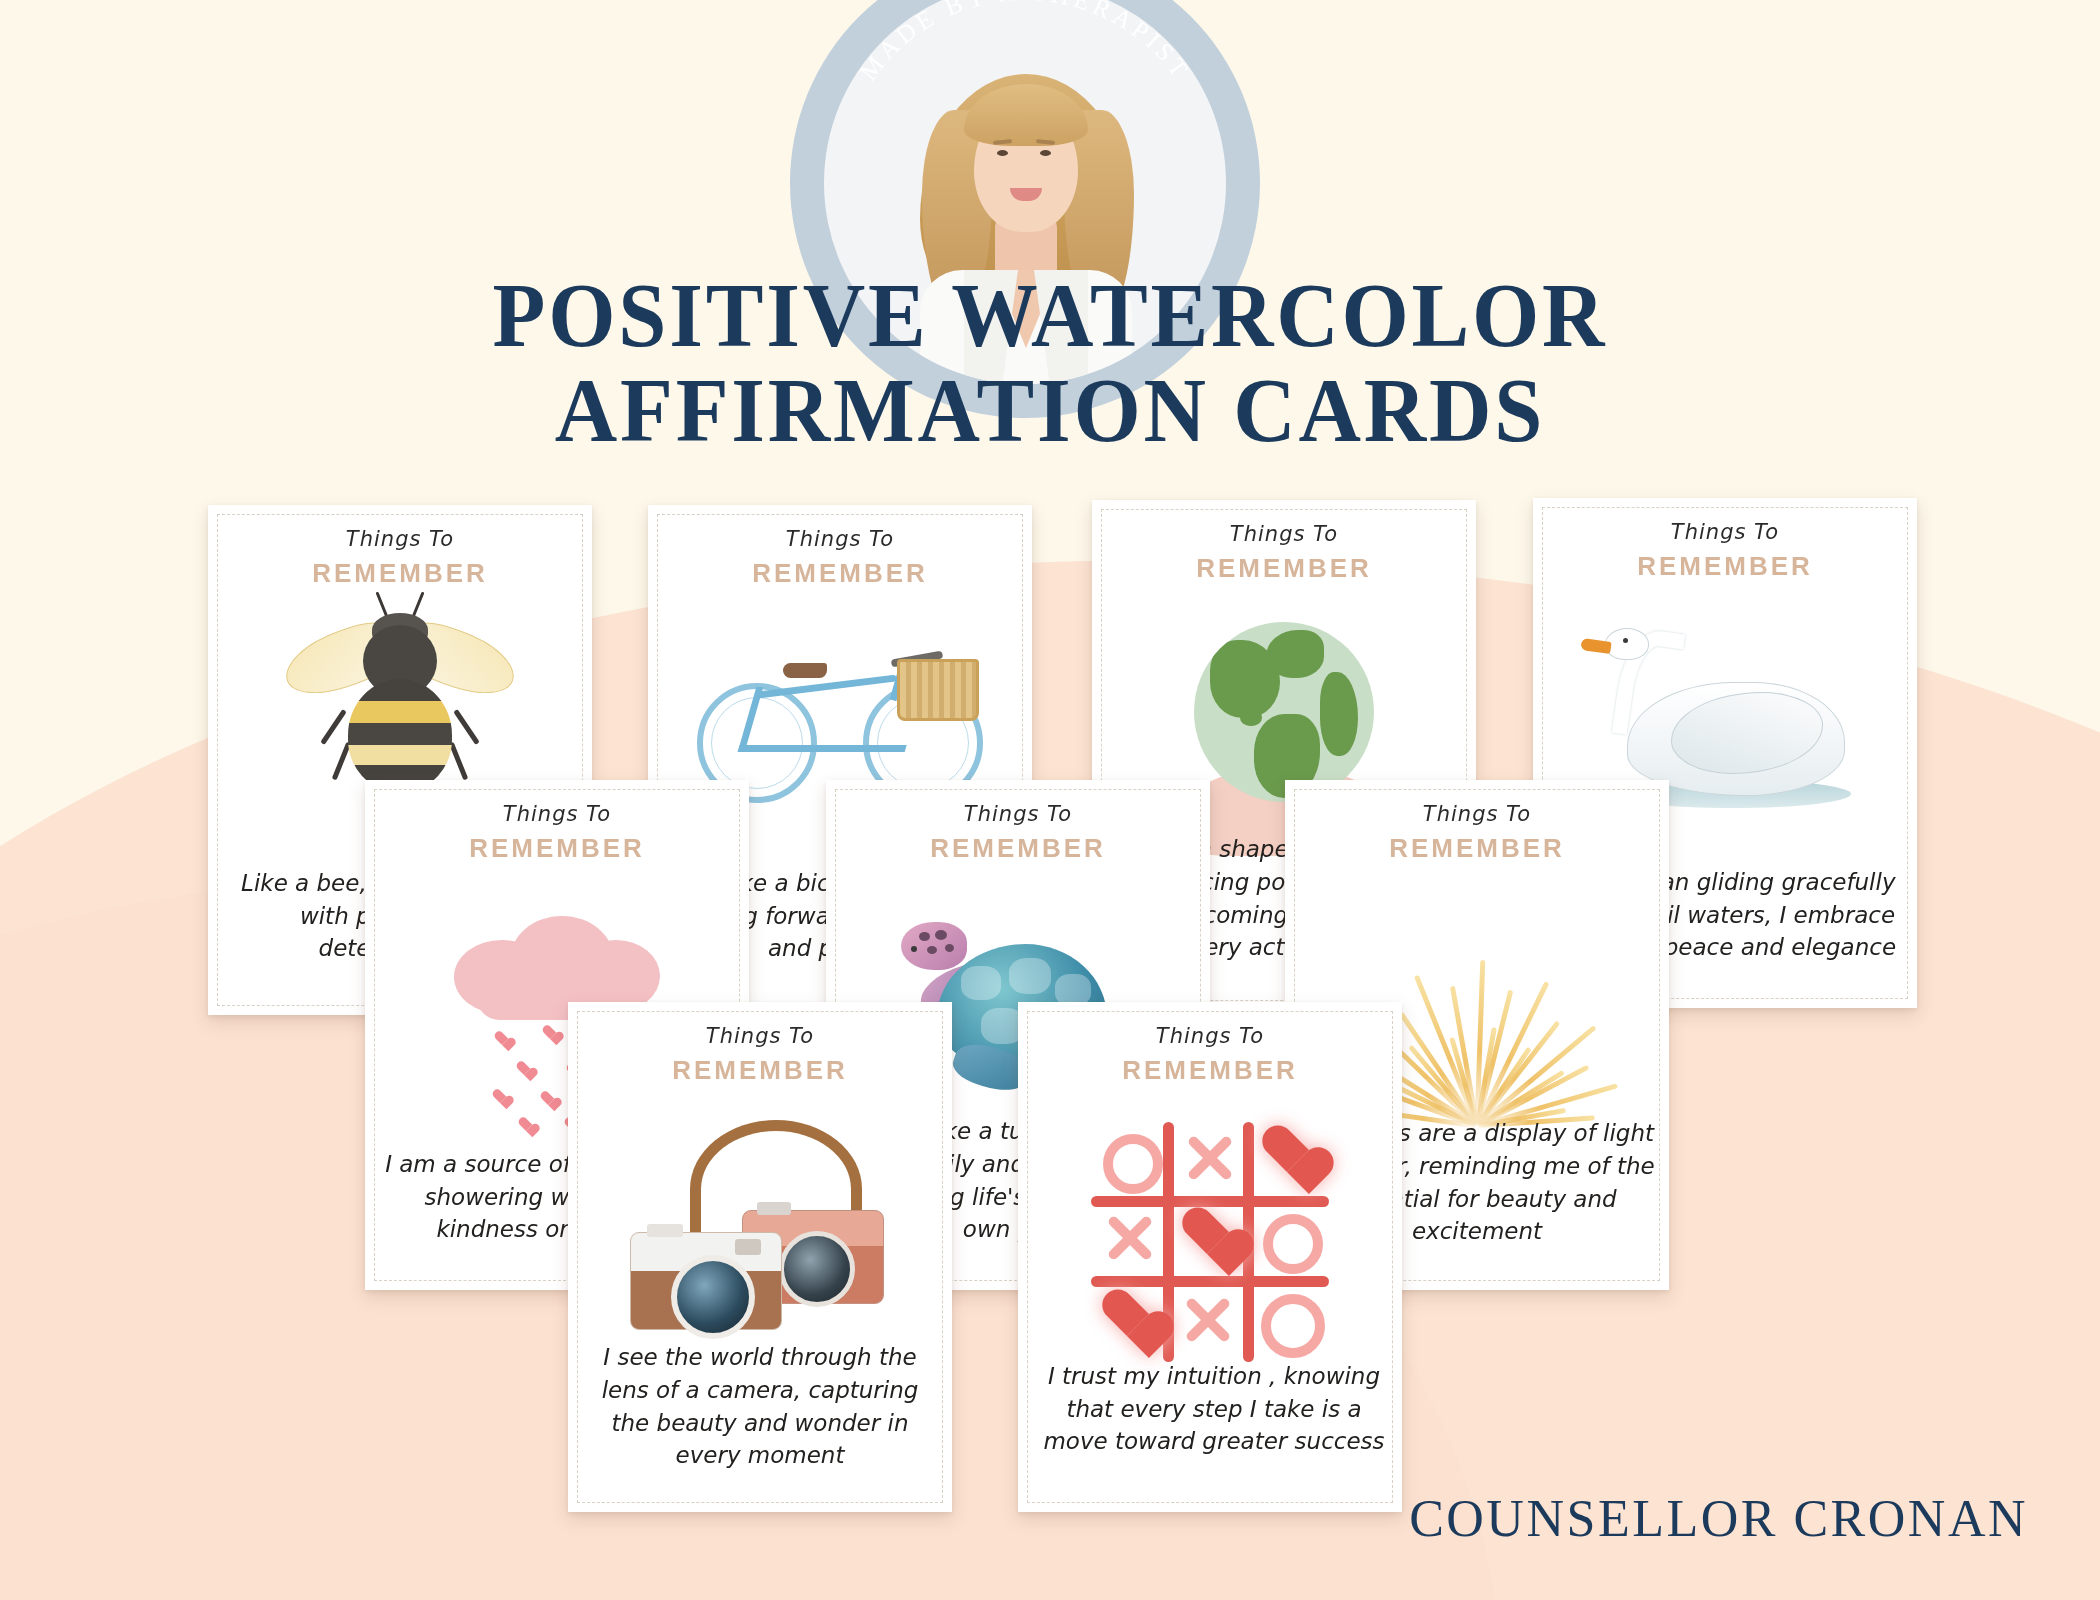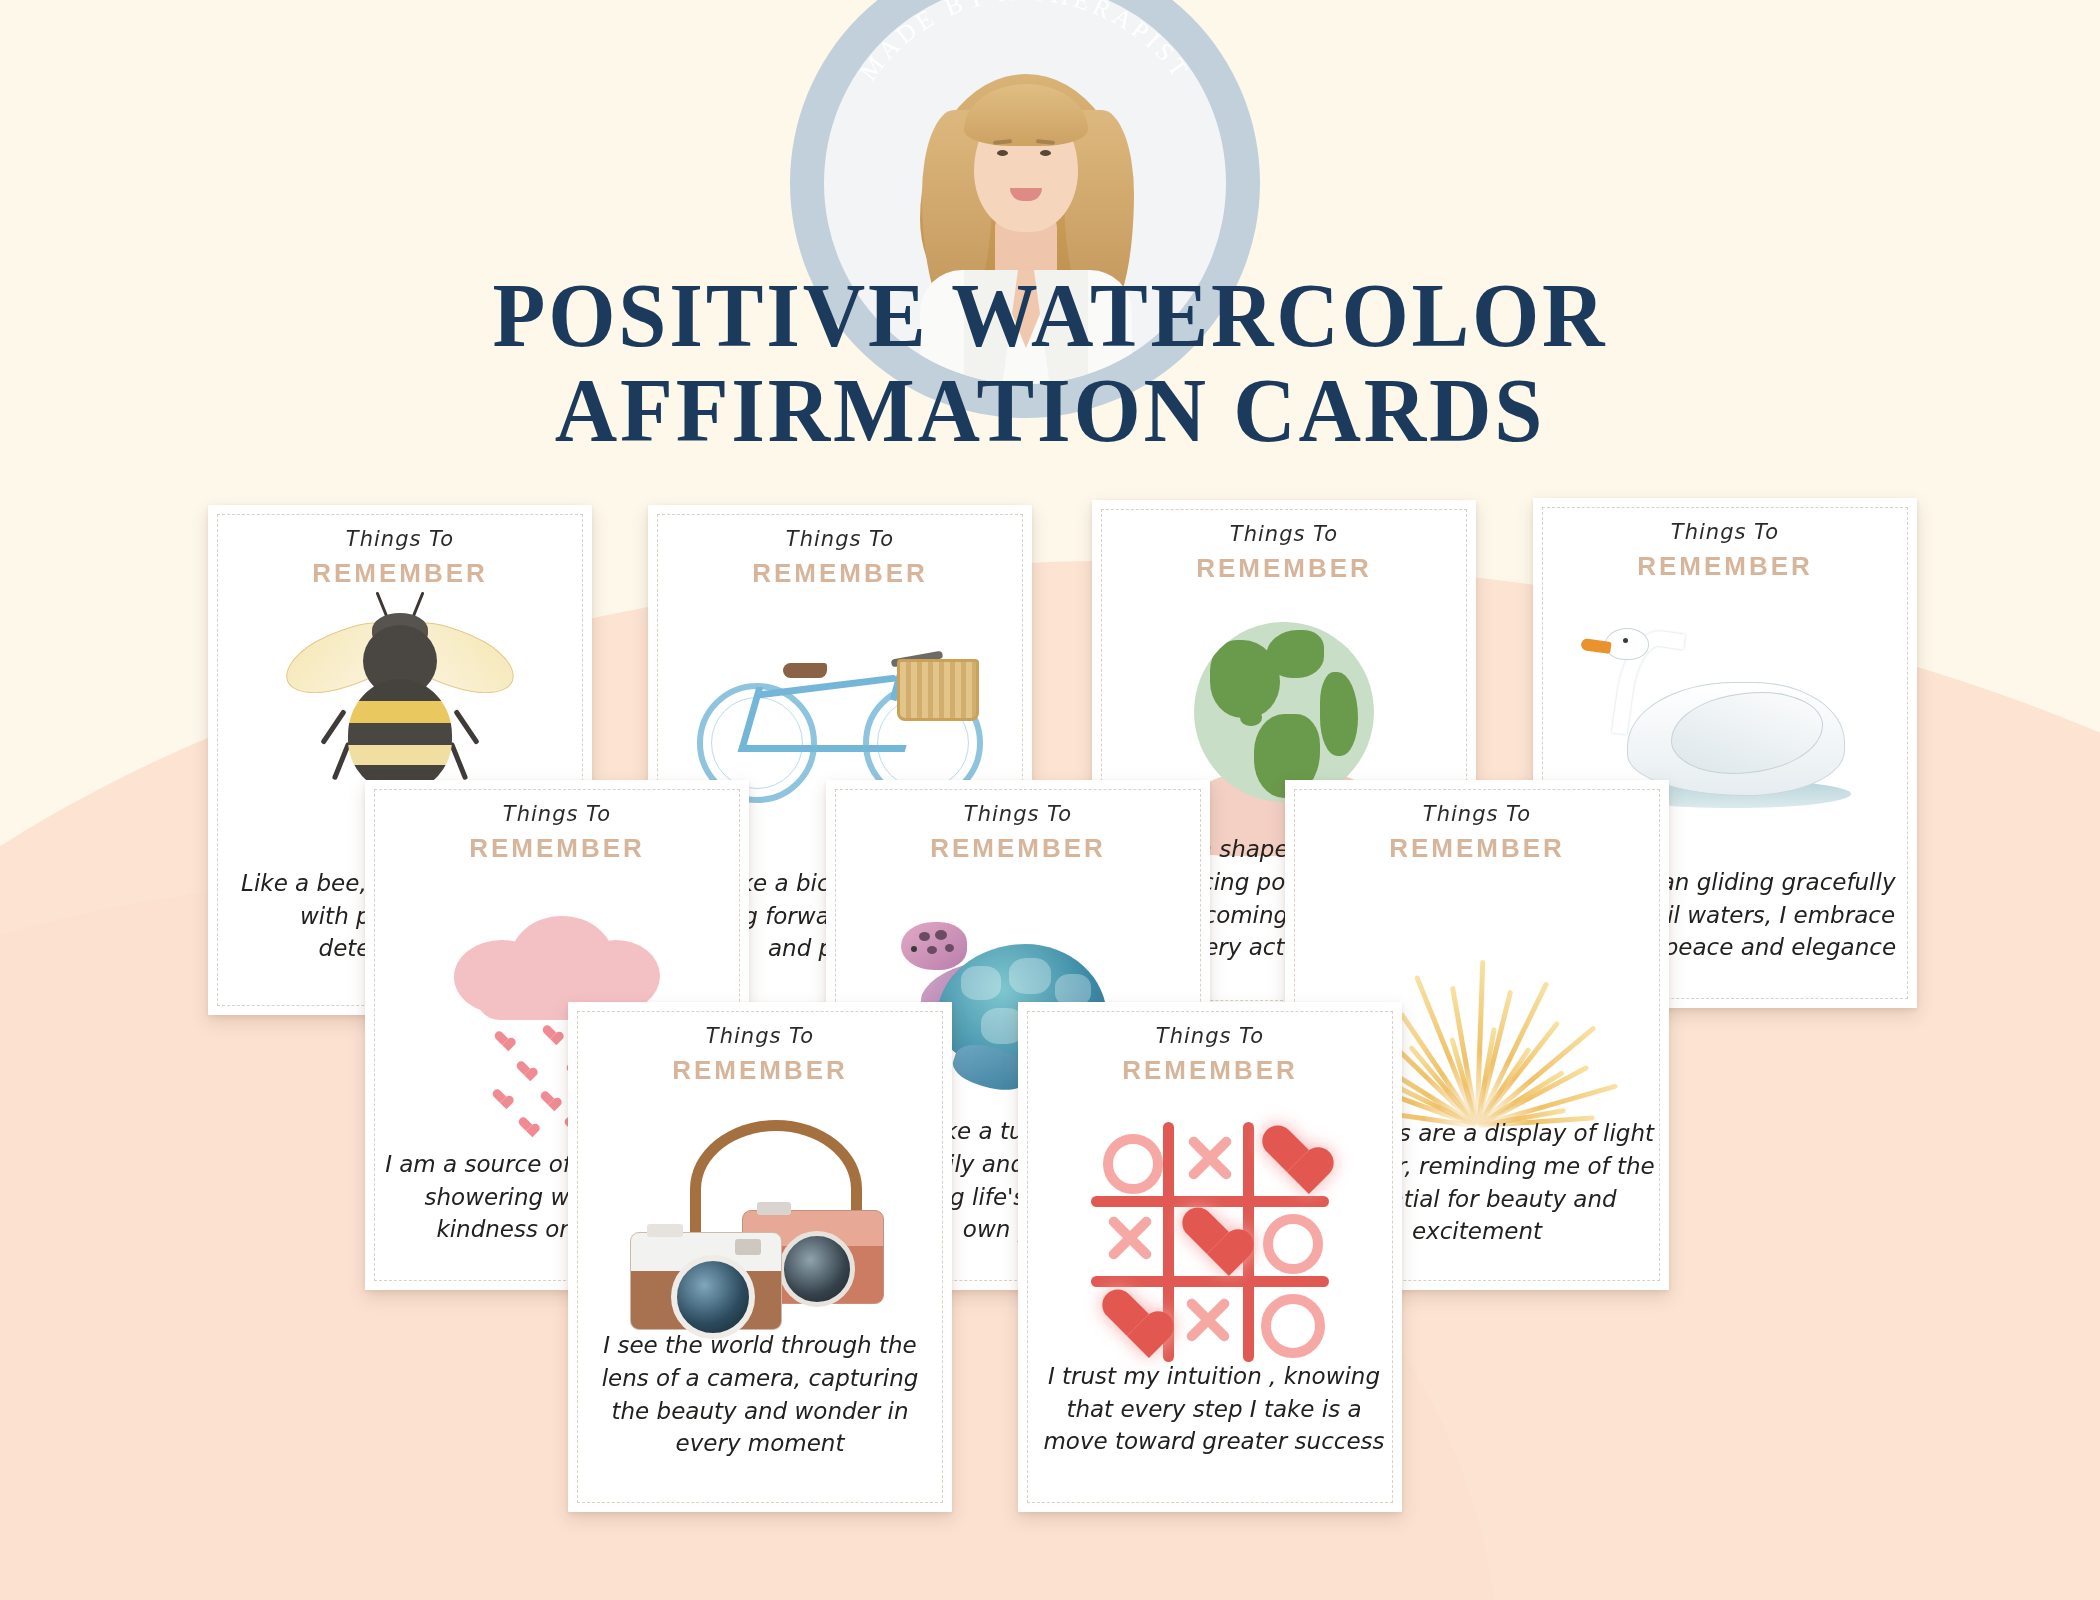--- a/index.html
+++ b/index.html
@@ -478,21 +478,21 @@
           <div class="cam-lens" style="left:36px;top:20px;width:66px;height:66px;background:radial-gradient(circle at 40% 36%,#8FA3AE,#35424B 60%,#1C2428);border:5px solid #E8E2DC;"></div>
           <div style="position:absolute;left:14px;top:-9px;width:34px;height:13px;background:#D9D4CF;border-radius:3px;"></div>
         </div>
         <div class="cam cam-body-b">
           <div class="cam-lens" style="left:40px;top:22px;width:72px;height:72px;background:radial-gradient(circle at 38% 34%,#7FA7BD,#2C4B5E 58%,#16232C);border:6px solid #EFEBE6;"></div>
           <div style="position:absolute;left:16px;top:-9px;width:36px;height:13px;background:#E6E2DD;border-radius:3px;"></div>
           <div style="position:absolute;left:104px;top:6px;width:26px;height:16px;background:#CFC8C0;border-radius:3px;"></div>
         </div>
       </div>
     </div>
-    <div class="card-quote" style="bottom:52px;">I see the world through the lens of a camera, capturing the beauty and wonder in every moment</div>
+    <div class="card-quote" style="bottom:40px;">I see the world through the lens of a camera, capturing the beauty and wonder in every moment</div>
   </div>
 
   <div class="card" style="left:1018px;top:1002px;width:384px;height:510px;">
     <div class="card-inner"></div>
     <div class="card-head">
       <div class="things">Things To</div>
       <div class="remember">REMEMBER</div>
     </div>
     <div class="art" style="top:100px;height:250px;">
       <div class="ttt">
@@ -528,14 +528,15 @@
         <div class="ttt-x" style="left:98px;top:176px;">
             <i></i>
             <i></i>
           </div>
         <div class="ttt-o" style="left:176px;top:176px;width:44px;height:44px;"></div>
       </div>
     </div>
     <div class="card-quote" style="bottom:54px;margin-left:8px;">I trust my intuition , knowing that every step I take is a move toward greater success</div>
   </div>
 
+  <div class="brand">COUNSELLOR CRONAN</div>
 
 </div>
 
 </body></html>

